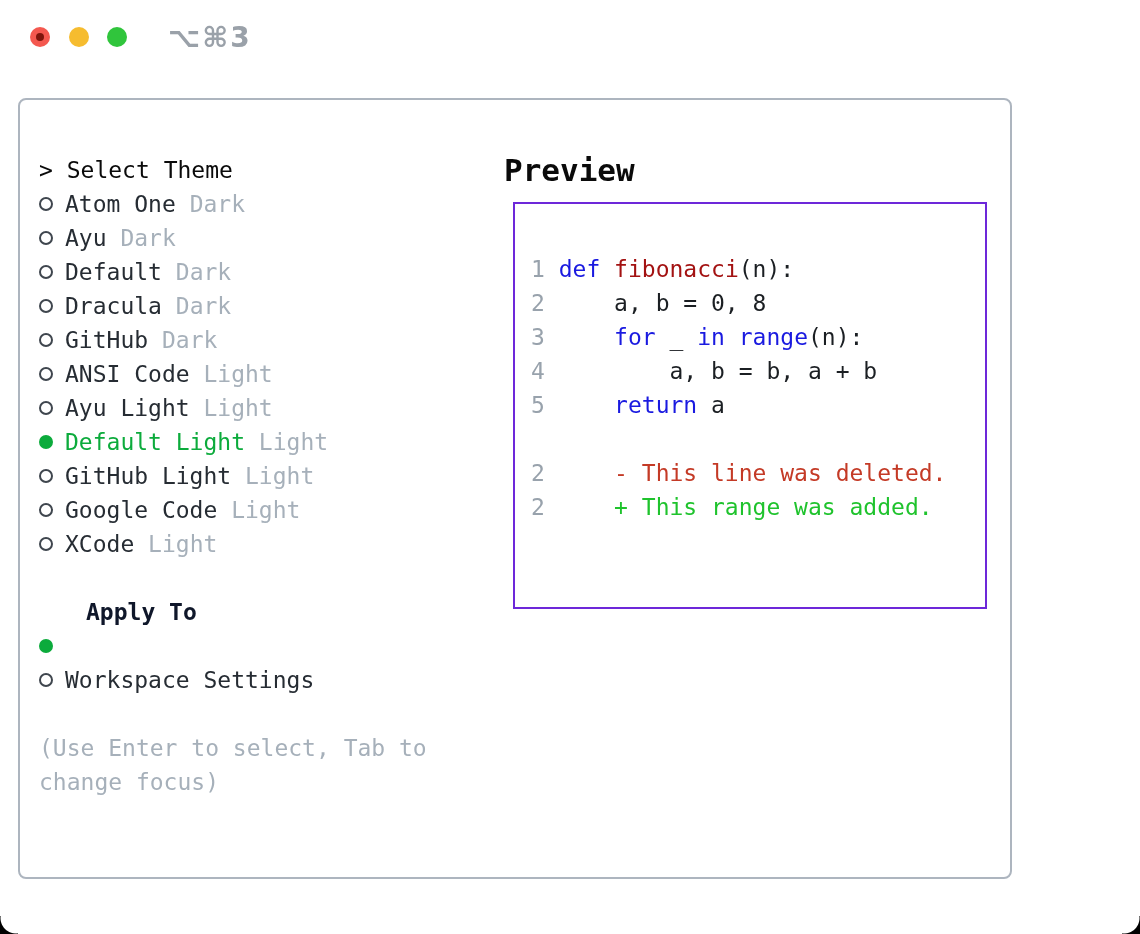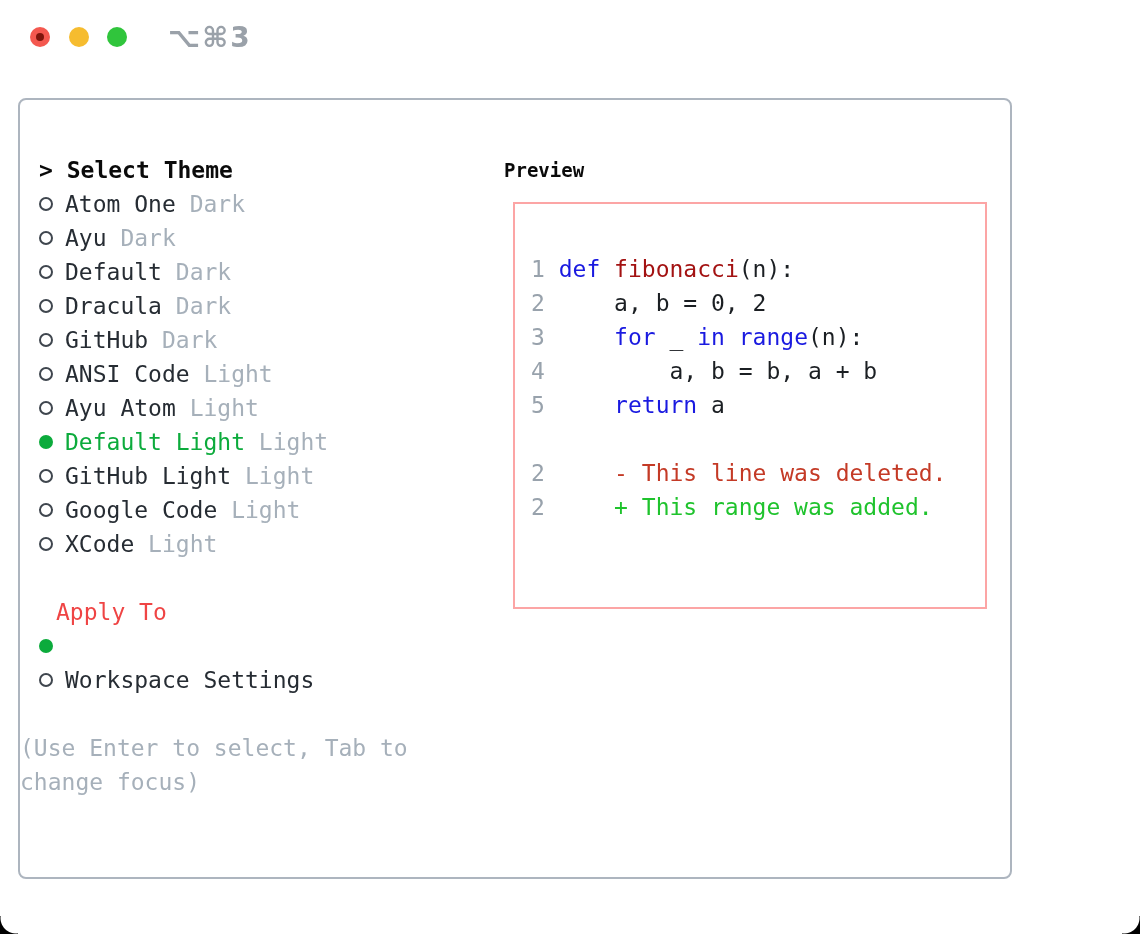--- a/index.html
+++ b/index.html
@@ -46,34 +46,34 @@
   }
   .row{display:block;white-space:pre;height:34px;line-height:34px;
        font-size:23px;padding-left:19px;color:var(--text-dark);}
   .row .radio{
     display:inline-block;width:14px;height:14px;box-sizing:border-box;
     border:2px solid #3f464e;border-radius:50%;margin-right:12px;
     vertical-align:middle;position:relative;top:-2px;background:#fff;
   }
   .row.selected .radio{background:var(--accent-green);border-color:var(--accent-green);}
   .row.selected .opt-label,.row.selected .theme-name{color:var(--accent-green);}
-  .prompt-row{font-weight:bold;color:#0a0a0a;}
+  .prompt-row{font-weight:normal;color:#0a0a0a;}
   .theme-variant{color:var(--muted-gray);}
-  .section-title{color:#ef4444;padding-left:36px;}
+  .section-title{color:#0f172a;padding-left:66px;font-weight:bold;}
   .spacer{height:34px;}
-  .hint{white-space:pre;font-size:23px;line-height:34px;color:var(--muted-gray);}
+  .hint{white-space:pre;font-size:23px;line-height:34px;color:var(--muted-gray);padding-left:19px;}
 
   
   .preview-title{
     position:absolute;left:484px;top:53px;height:34px;line-height:34px;
-    font-size:19px;font-weight:bold;color:#0a0a0a;white-space:pre;
+    font-size:31px;font-weight:bold;color:#0a0a0a;white-space:pre;
   }
   .preview-box{
     position:absolute;left:493px;top:102px;width:474px;height:407px;
-    border:2px solid #fca5a5;box-sizing:border-box;background:#fff;
+    border:2px solid #6d28d9;box-sizing:border-box;background:#fff;
     padding:48px 8px 0 16px;overflow:hidden;
   }
   .code-line{white-space:pre;height:34px;line-height:34px;font-size:23px;}
   .ln{color:var(--line-number-gray);}
   .tok-plain{color:#1b1f23;}
   .tok-keyword{color:var(--keyword-blue);}
   .tok-function{color:var(--function-red);}
   .tok-context{color:#8f99a3;}
   .tok-deleted{color:var(--diff-deleted);margin-top:44px;}
   .tok-added{color:var(--diff-added);}
@@ -94,21 +94,21 @@
 
     <div>
       <div class="row prompt-row"><span>&gt;</span><span> </span><span>Select Theme</span></div>
 
         <div class="row"><span class="radio"></span><span class="theme-name">Atom One</span><span class="theme-variant"> Dark</span></div>
         <div class="row"><span class="radio"></span><span class="theme-name">Ayu</span><span class="theme-variant"> Dark</span></div>
         <div class="row"><span class="radio"></span><span class="theme-name">Default</span><span class="theme-variant"> Dark</span></div>
         <div class="row"><span class="radio"></span><span class="theme-name">Dracula</span><span class="theme-variant"> Dark</span></div>
         <div class="row"><span class="radio"></span><span class="theme-name">GitHub</span><span class="theme-variant"> Dark</span></div>
         <div class="row"><span class="radio"></span><span class="theme-name">ANSI Code</span><span class="theme-variant"> Light</span></div>
-        <div class="row"><span class="radio"></span><span class="theme-name">Ayu Atom</span><span class="theme-variant"> Light</span></div>
+        <div class="row"><span class="radio"></span><span class="theme-name">Ayu Light</span><span class="theme-variant"> Light</span></div>
         <div class="row selected"><span class="radio"></span><span class="theme-name">Default Light</span><span class="theme-variant"> Light</span></div>
         <div class="row"><span class="radio"></span><span class="theme-name">GitHub Light</span><span class="theme-variant"> Light</span></div>
         <div class="row"><span class="radio"></span><span class="theme-name">Google Code</span><span class="theme-variant"> Light</span></div>
         <div class="row"><span class="radio"></span><span class="theme-name">XCode</span><span class="theme-variant"> Light</span></div>
       </div>
 
     <div class="spacer"></div>
 
     <div class="row section-title">Apply To</div>
     <div>
@@ -119,21 +119,21 @@
 
     <div class="spacer"></div>
 
     <div class="hint">(Use Enter to select, Tab to</div>
     <div class="hint">change focus)</div>
 
     <div class="preview-title">Preview</div>
     <div class="preview-box">
 
     <div class="code-line"><span class="ln">1 </span><span class="tok-keyword">def</span><span class="tok-plain"> </span><span class="tok-function">fibonacci</span><span class="tok-plain">(n):</span></div>
-        <div class="code-line"><span class="ln">2 </span><span class="tok-plain">    a, b = 0, 2</span></div>
+        <div class="code-line"><span class="ln">2 </span><span class="tok-plain">    a, b = 0, 8</span></div>
         <div class="code-line"><span class="ln">3 </span><span class="tok-plain">    </span><span class="tok-keyword">for</span><span class="tok-plain"> _ </span><span class="tok-keyword">in</span><span class="tok-plain"> </span><span class="tok-keyword">range</span><span class="tok-plain">(n):</span></div>
         <div class="code-line"><span class="ln">4 </span><span class="tok-plain">        a, b = b, a + b</span></div>
         <div class="code-line"><span class="ln">5 </span><span class="tok-plain">    </span><span class="tok-keyword">return</span><span class="tok-plain"> a</span></div>
         <div class="code-line"><span class="ln">  </span></div>
         <div class="code-line"><span class="ln">2 </span><span class="tok-deleted">    - This line was deleted.</span></div>
         <div class="code-line"><span class="ln">2 </span><span class="tok-added">    + This range was added.</span></div>
       </div>
   </div>
 
   <div class="corner corner-bl"></div>

